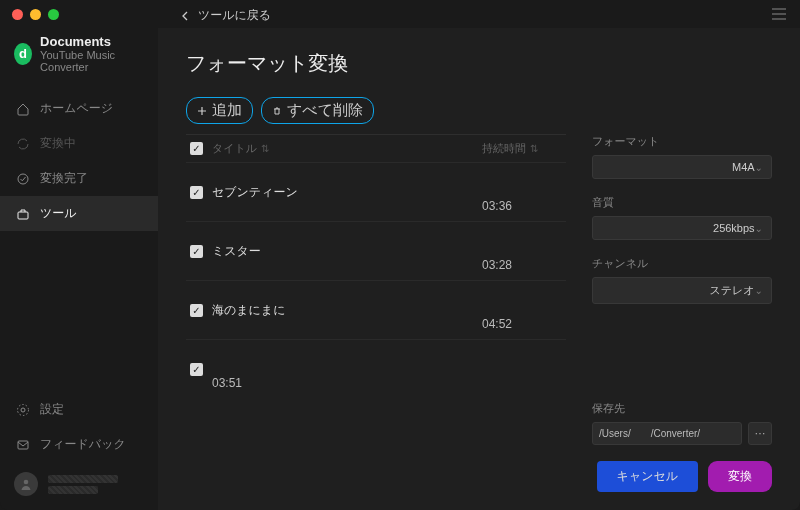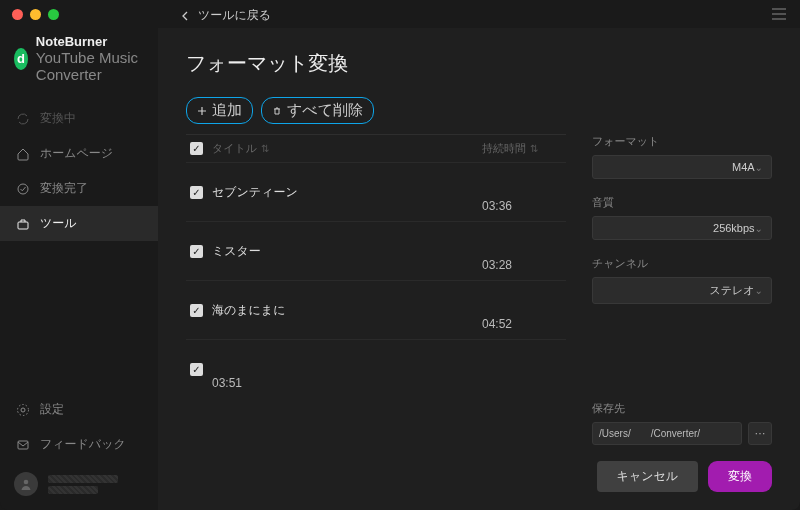--- a/index.html
+++ b/index.html
@@ -25,21 +25,21 @@
     .sidebar {
       width: 158px;
       display: flex;
       flex-direction: column;
       background: #1a1a1a;
     }
     .brand { display: flex; align-items: center; gap: 8px; padding: 6px 14px 18px; }
     .brand-logo { width: 22px; height: 22px; border-radius: 50%; background: #1abc60; display:flex; align-items:center; justify-content:center; color:#fff; font-weight:bold; font-size:13px; }
     .brand-text { display:flex; flex-direction:column; }
     .brand-name { font-weight: 600; font-size: 13px; color: #eee; }
-    .brand-sub { font-size: 15px; color: #888; }
+    .brand-sub { font-size: 11px; color: #888; }
     .nav { display: flex; flex-direction: column; }
     .nav-item {
       display: flex; align-items: center; gap: 10px;
       padding: 9px 16px; color: #888; cursor: pointer;
     }
     .nav-item.active { background: #2a2a2a; color: #eee; }
     .nav-item.dim { color: #555; }
     .nav-icon { width: 14px; height: 14px; display:inline-flex; align-items:center; justify-content:center; }
     .nav-spacer { flex: 1; }
     .user-row { display:flex; align-items:center; gap:10px; padding: 10px 14px 14px; }
@@ -68,21 +68,21 @@
     .field{ margin-bottom: 16px;}
     .field-label{ color:#888; margin-bottom:6px; display:block;}
     .select{ background:#2c2c2c; border:1px solid #383838; border-radius:3px; padding:5px 8px; display:flex; align-items:center; justify-content:flex-end; color:#ccc; cursor:pointer;}
     .chev{ color:#777; font-size:10px;}
     .save-row{ display:flex; gap:6px;}
     .path-box{ flex:1; background:#2c2c2c; border:1px solid #383838; border-radius:3px; padding:5px 6px; color:#bbb; font-size:10px; white-space:nowrap; overflow:hidden;}
     .path-box .gap{ display:inline-block; width:20px;}
     .more-btn{ width:24px; background:#2c2c2c; border:1px solid #383838; border-radius:3px; display:flex; align-items:center; justify-content:center; color:#aaa; cursor:pointer;}
     .footer{ display:flex; justify-content:flex-end; gap:10px; padding: 16px 28px 18px;}
     .btn{ border-radius:4px; padding:7px 20px; font-size:12px; cursor:pointer;}
-    .btn-cancel{ background:#404040; color:#ddd;}
+    .btn-cancel{ background:#1d4ed8; color:#ddd;}
     .btn-primary{ background:#a21caf; color:#fff;border-radius:9px;}
     svg{ display:block; }
   </style>
 </head>
 <body>
 
 <div class="titlebar">
   <div class="traffic">
     <div class="dot" style="background:#ff5f57"></div>
     <div class="dot" style="background:#febc2e"></div>
@@ -104,40 +104,40 @@
     </svg>
 </div>
 
 <div class="main">
   <div class="sidebar">
     <div class="brand">
       <div class="brand-logo">
           <span>d</span>
         </div>
       <div class="brand-text">
-        <span class="brand-name">NoteBurner</span>
+        <span class="brand-name">Documents</span>
         <span class="brand-sub">YouTube Music Converter</span>
       </div>
     </div>
     <div class="nav">
+      <div class="nav-item">
+        <span class="nav-icon">
+            <svg width="14" height="14" viewBox="0 0 14 14">
+              <path d="M2 7l5-5 5 5v5a1 1 0 0 1-1 1H3a1 1 0 0 1-1-1z" stroke="#888" fill="none"></path>
+            </svg>
+          </span>
+        <span>ホームページ</span>
+      </div>
       <div class="nav-item dim">
         <span class="nav-icon">
             <svg width="14" height="14" viewBox="0 0 14 14">
               <path d="M2 7a5 5 0 0 1 9-3M12 7a5 5 0 0 1-9 3" stroke="#555" fill="none"></path>
             </svg>
           </span>
         <span>変換中</span>
-      </div>
-      <div class="nav-item">
-        <span class="nav-icon">
-            <svg width="14" height="14" viewBox="0 0 14 14">
-              <path d="M2 7l5-5 5 5v5a1 1 0 0 1-1 1H3a1 1 0 0 1-1-1z" stroke="#888" fill="none"></path>
-            </svg>
-          </span>
-        <span>ホームページ</span>
       </div>
       <div class="nav-item">
         <span class="nav-icon">
             <svg width="14" height="14" viewBox="0 0 14 14">
               <circle cx="7" cy="7" r="5" stroke="#888" fill="none"></circle>
               <path d="M4.5 7l1.8 1.8L9.5 5" stroke="#888" fill="none"></path>
             </svg>
           </span>
         <span>変換完了</span>
       </div>

